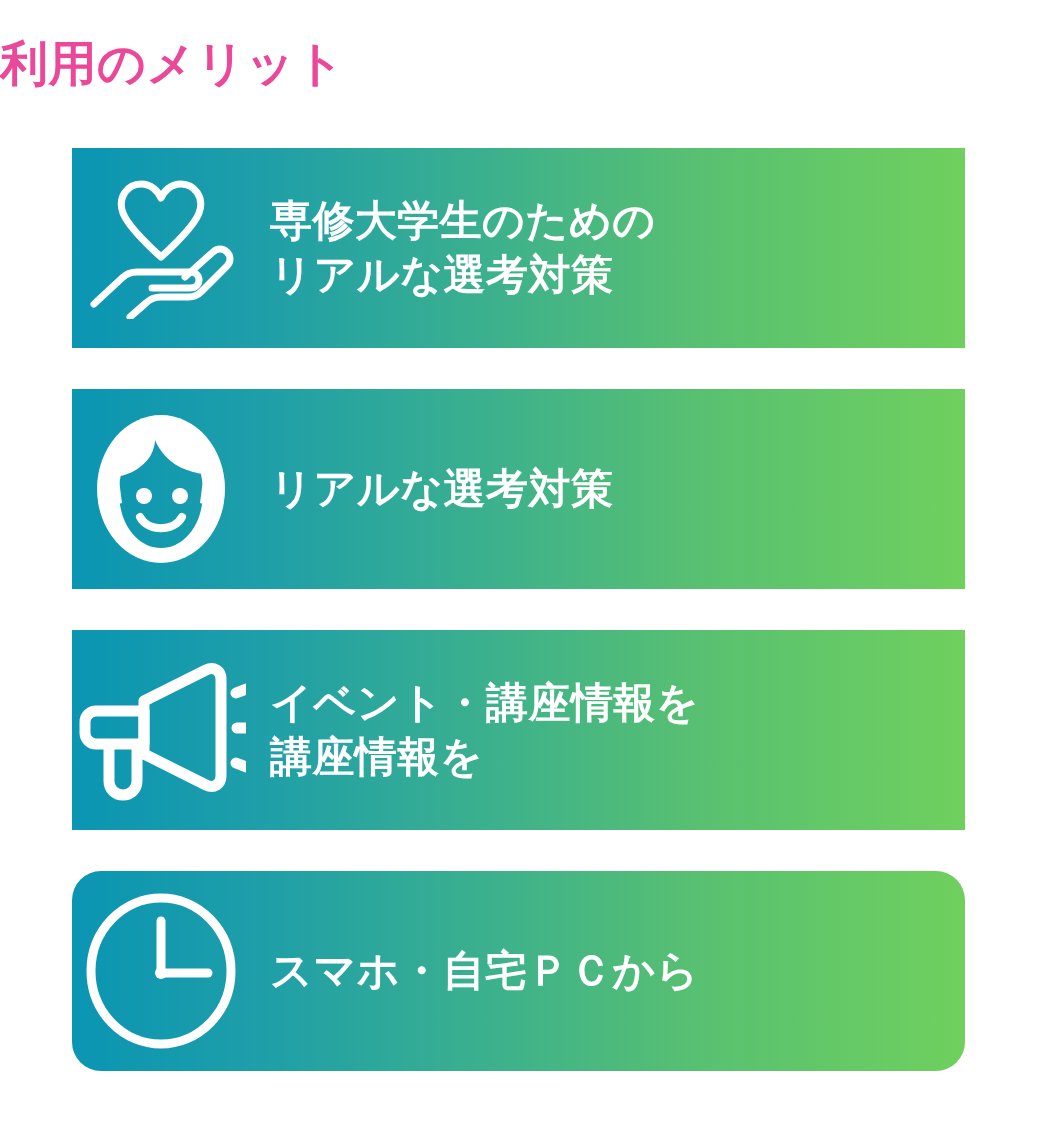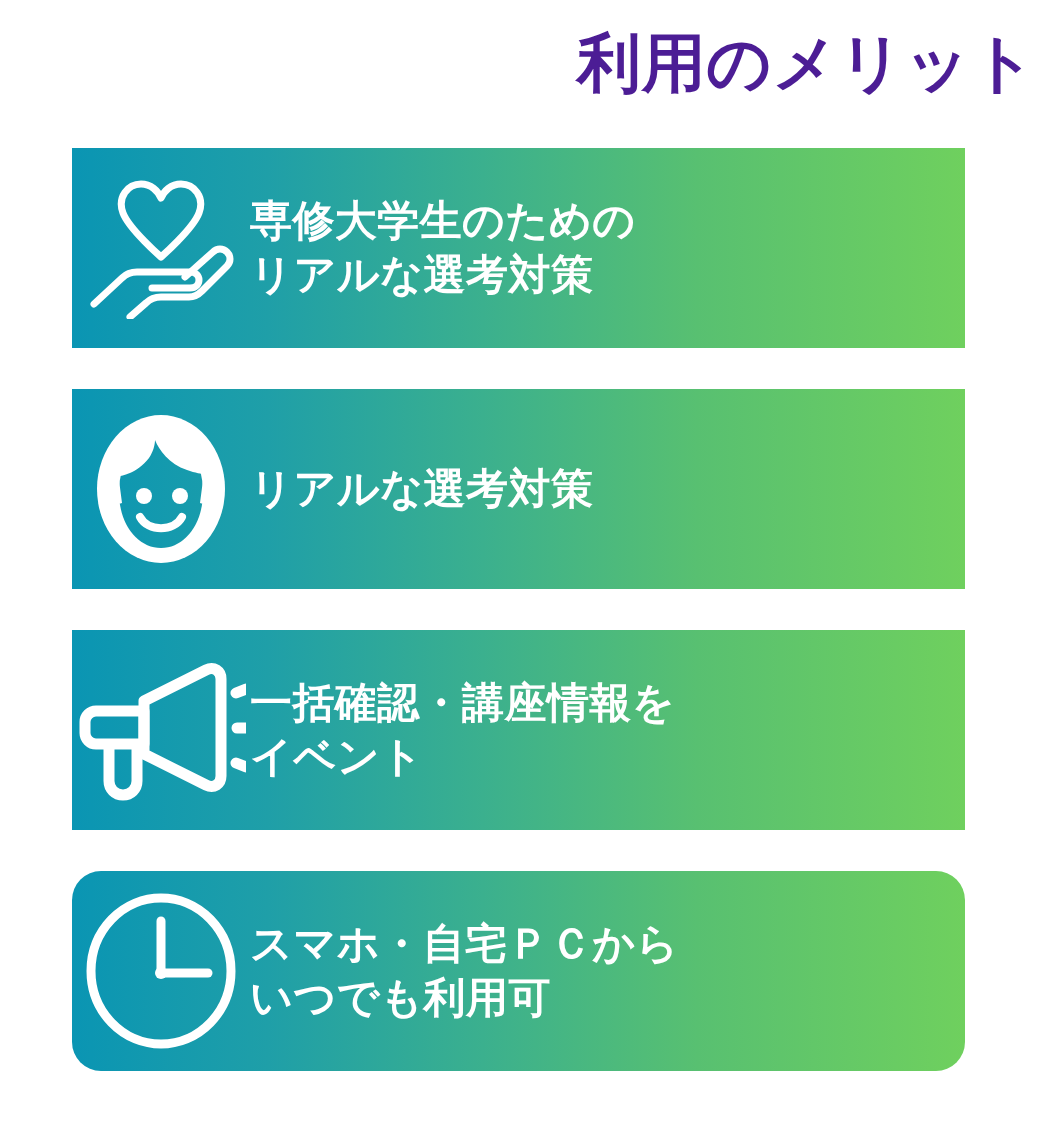--- a/index.html
+++ b/index.html
@@ -19,26 +19,26 @@
     width: 1037px;
     height: 1129px;
     background: #ffffff;
     box-sizing: border-box;
   }
   .page-title {
     position: absolute;
     left: 0;
     top: 24px;
     width: 1037px;
-    text-align: right;
-    font-size: 64px;
+    text-align: left;
+    font-size: 48px;
     line-height: 78px;
     font-weight: 700;
     letter-spacing: 0.01em;
-    color: #4c1d95;
+    color: #ec4899;
     font-family: "DejaVu Sans", "Liberation Sans", sans-serif;
   }
   .cards {
     position: absolute;
     left: 72px;
     top: 148px;
     width: 893px;
   }
   .card {
     position: relative;
@@ -71,20 +71,21 @@
     font-size: 42px;
     line-height: 54px;
     font-weight: 700;
     letter-spacing: 0.01em;
     font-family: "DejaVu Sans", "Liberation Sans", sans-serif;
     padding-right: 20px;
   }
   .card-text .line {
     display: block;
     white-space: nowrap;
+    margin-left: 20px;
   }
 </style>
 </head>
 <body>
 
 <div class="page">
 
   <div class="page-title">利用のメリット</div>
 
   <div class="cards">
@@ -141,34 +142,33 @@
           <path d="M20 56 L68 56 L68 89 L20 89 C14 89 9 84 9 78 L9 67 C9 61 14 56 20 56 Z"></path>
 
           <path d="M33 93 L33 126 C33 134 39 140 47 140 C55 140 61 134 61 126 L61 93"></path>
 
           <path d="M160 38 L170 34"></path>
           <path d="M161 73 L174 73"></path>
           <path d="M160 108 L170 112"></path>
         </svg>
       </div>
       <div class="card-text">
-        <span class="line">一括確認・講座情報を</span>
-        <span class="line">イベント</span>
+        <span class="line">イベント・講座情報を</span>
+        <span class="line">講座情報を</span>
       </div>
     </div>
 
     <div class="card">
       <div class="card-icon">
         <svg width="160" height="160" viewBox="0 0 160 160" fill="none" stroke="#ffffff" stroke-width="9" stroke-linecap="round" stroke-linejoin="round" aria-hidden="true">
           <ellipse cx="80" cy="80" rx="70" ry="73"></ellipse>
           <path d="M80 30 L80 82"></path>
           <path d="M80 82 L127 82"></path>
           <circle cx="80" cy="82" r="6" fill="#ffffff" stroke="none"></circle>
         </svg>
       </div>
       <div class="card-text">
         <span class="line">スマホ・自宅ＰＣから</span>
-        <span class="line">いつでも利用可</span>
       </div>
     </div>
 
   </div>
 </div>
 
 </body></html>

